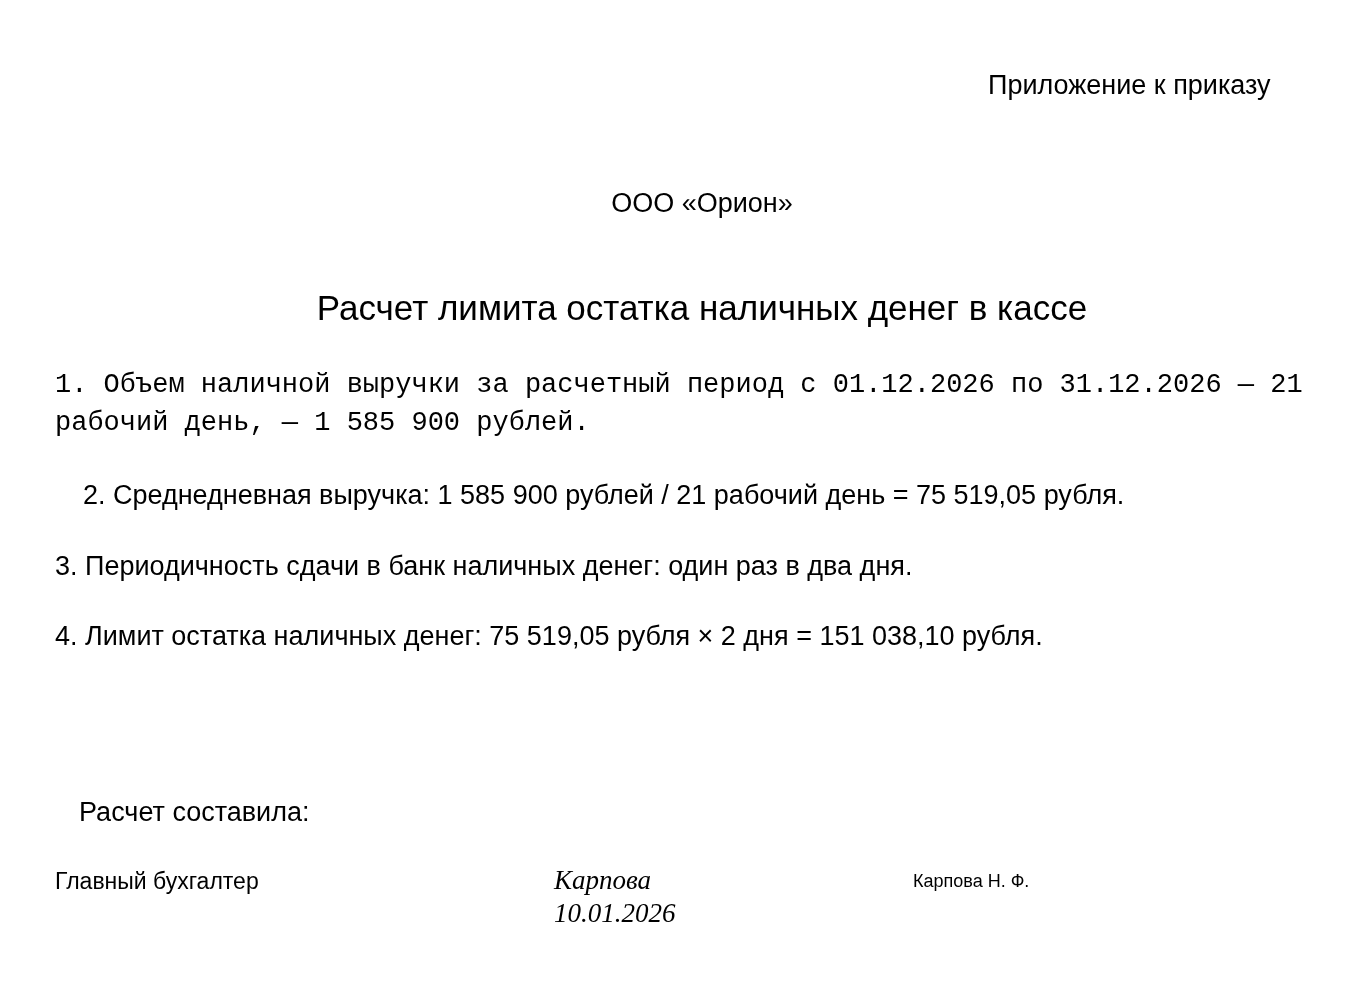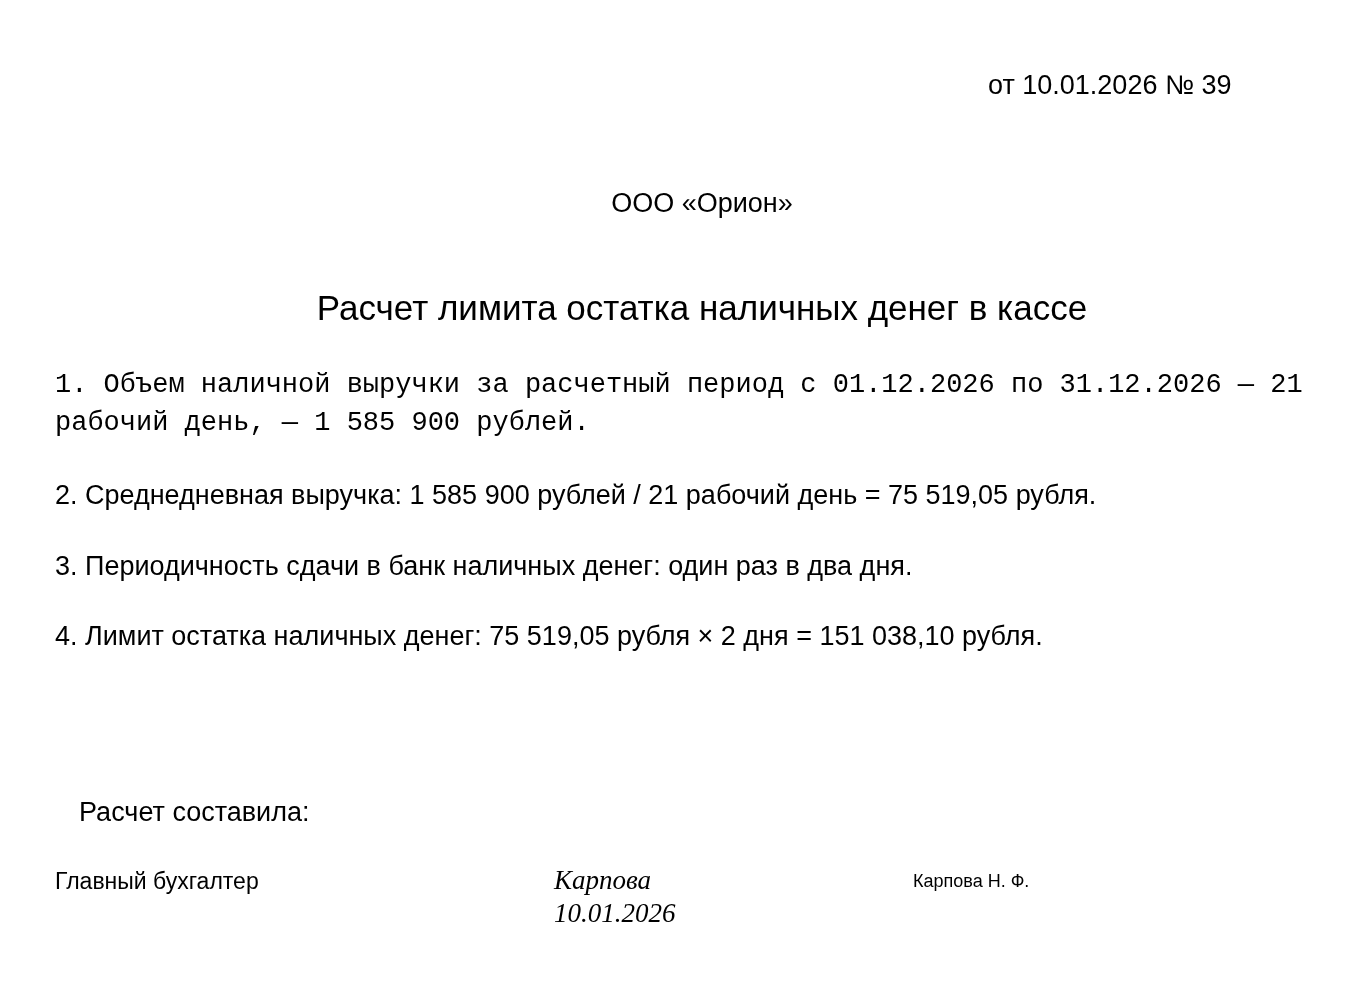--- a/index.html
+++ b/index.html
@@ -38,21 +38,21 @@
       text-align: center;
       font-size: 35px;
       line-height: 44px;
     }
     .para {
       left: 55px;
       font-size: 27px;
       line-height: 38px;
     }
     .p1 { top: 366px; white-space: normal; width: 1270px; font-family: Liberation Mono, monospace; }
-    .p2 { top: 476px; }
+    .p2 { top: 476px; margin-left: 28px; }
     .p3 { top: 547px; }
     .p4 { top: 617px; }
     .prepared {
       left: 55px;
       top: 794px;
       font-size: 27px;
       line-height: 36px;
       margin-left: 24px;
     }
     .position {
@@ -73,21 +73,21 @@
       left: 913px;
       top: 864px;
       font-size: 18px;
       line-height: 34px;
     }
   </style>
 </head>
 <body>
 
 <div class="abs appendix">
-  <div>от 10.01.2026 № 39</div>
+  <div>Приложение к приказу</div>
 </div>
 
 <div class="abs org">ООО «Орион»</div>
 
 <div class="abs title">Расчет лимита остатка наличных денег в кассе</div>
 
 <div class="abs para p1">1. Объем наличной выручки за расчетный период с 01.12.2026 по 31.12.2026 — 21 рабочий день, — 1 585 900 рублей.</div>
 <div class="abs para p2">2. Среднедневная выручка: 1 585 900 рублей / 21 рабочий день = 75 519,05 рубля.</div>
 <div class="abs para p3">3. Периодичность сдачи в банк наличных денег: один раз в два дня.</div>
 <div class="abs para p4">4. Лимит остатка наличных денег: 75 519,05 рубля × 2 дня = 151 038,10 рубля.</div>

